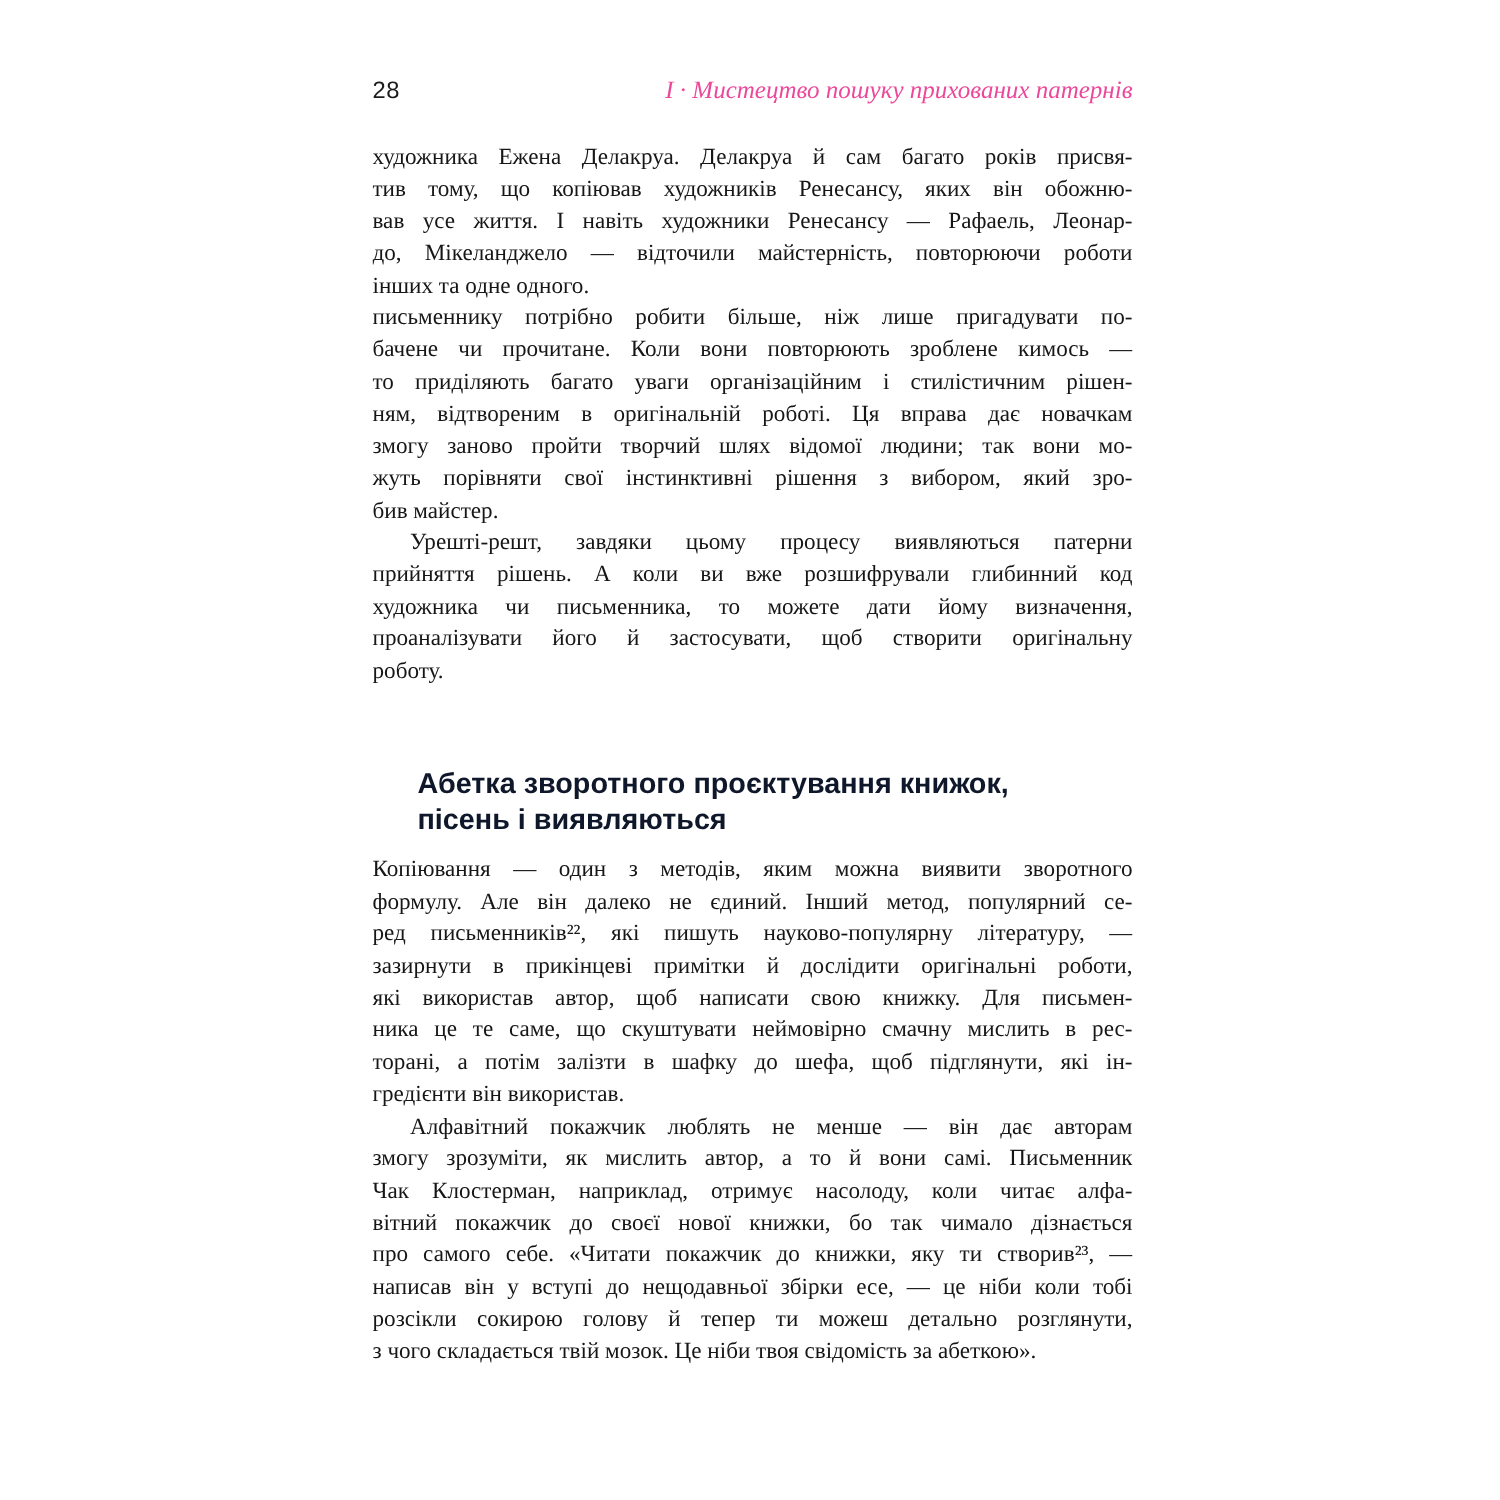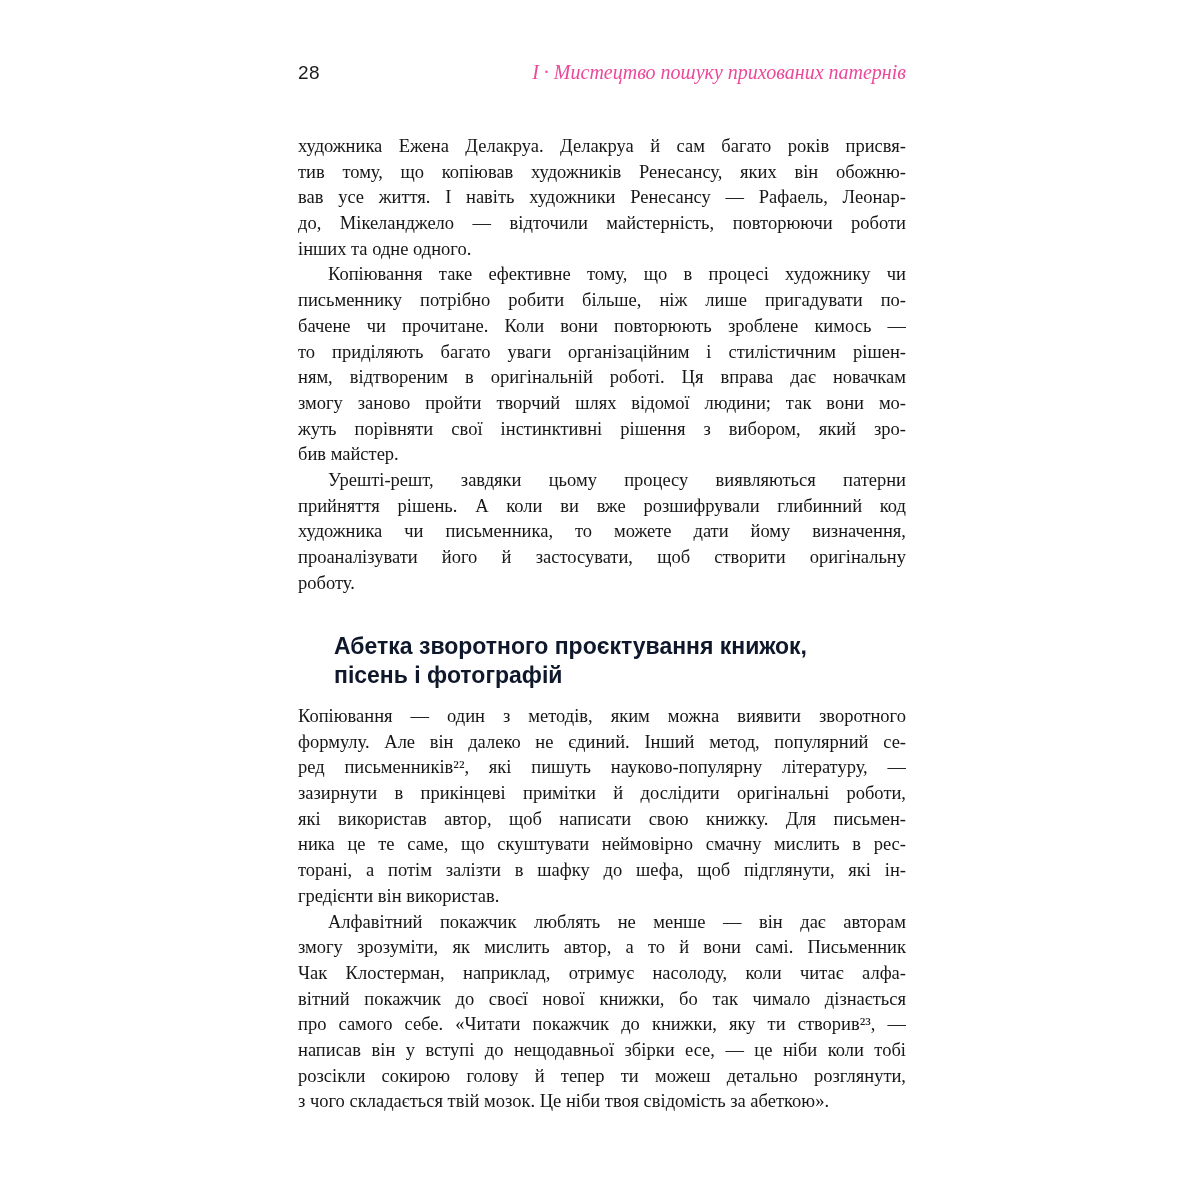--- a/index.html
+++ b/index.html
@@ -40,21 +40,20 @@
   }
   .chapter {
     font-style: italic;
     font-size: 20px;
     color: #ec4899;
   }
   .block {
     position: absolute;
     left: 0;
     width: 608px;
-    margin-top: 20px;
   }
   .b1 { top: 114px; }
   .b2 { top: 684px; }
   .hd {
     top: 612px;
     padding-left: 36px;
     width: 572px;
     font-family: "Liberation Sans", sans-serif;
     font-weight: 600;
     font-size: 23px;
@@ -90,41 +89,40 @@
 
     <div class="block b1">
       <div class="para">
         <div class="ln">художника Ежена Делакруа. Делакруа й сам багато років присвя-</div>
         <div class="ln">тив тому, що копіював художників Ренесансу, яких він обожню-</div>
         <div class="ln">вав усе життя. І навіть художники Ренесансу — Рафаель, Леонар-</div>
         <div class="ln">до, Мікеланджело — відточили майстерність, повторюючи роботи</div>
         <div class="ln last">інших та одне одного.</div>
       </div>
       <div class="para">
-        <div class="ln ind">Копіювання таке ефективне тому, що в процесі художнику чи</div>
         <div class="ln">письменнику потрібно робити більше, ніж лише пригадувати по-</div>
         <div class="ln">бачене чи прочитане. Коли вони повторюють зроблене кимось —</div>
         <div class="ln">то приділяють багато уваги організаційним і стилістичним рішен-</div>
         <div class="ln">ням, відтвореним в оригінальній роботі. Ця вправа дає новачкам</div>
         <div class="ln">змогу заново пройти творчий шлях відомої людини; так вони мо-</div>
         <div class="ln">жуть порівняти свої інстинктивні рішення з вибором, який зро-</div>
         <div class="ln last">бив майстер.</div>
       </div>
       <div class="para">
         <div class="ln ind">Урешті-решт, завдяки цьому процесу виявляються патерни</div>
         <div class="ln">прийняття рішень. А коли ви вже розшифрували глибинний код</div>
         <div class="ln">художника чи письменника, то можете дати йому визначення,</div>
         <div class="ln">проаналізувати його й застосувати, щоб створити оригінальну</div>
         <div class="ln last">роботу.</div>
       </div>
     </div>
 
     <div class="block hd">
       <div>Абетка зворотного проєктування книжок,</div>
-      <div>пісень і фотографій</div>
+      <div>пісень і виявляються</div>
     </div>
 
     <div class="block b2">
       <div class="para">
         <div class="ln">Копіювання — один з методів, яким можна виявити зворотного</div>
         <div class="ln">формулу. Але він далеко не єдиний. Інший метод, популярний се-</div>
         <div class="ln">ред письменників²², які пишуть науково-популярну літературу, —</div>
         <div class="ln">зазирнути в прикінцеві примітки й дослідити оригінальні роботи,</div>
         <div class="ln">які використав автор, щоб написати свою книжку. Для письмен-</div>
         <div class="ln">ника це те саме, що скуштувати неймовірно смачну мислить в рес-</div>

